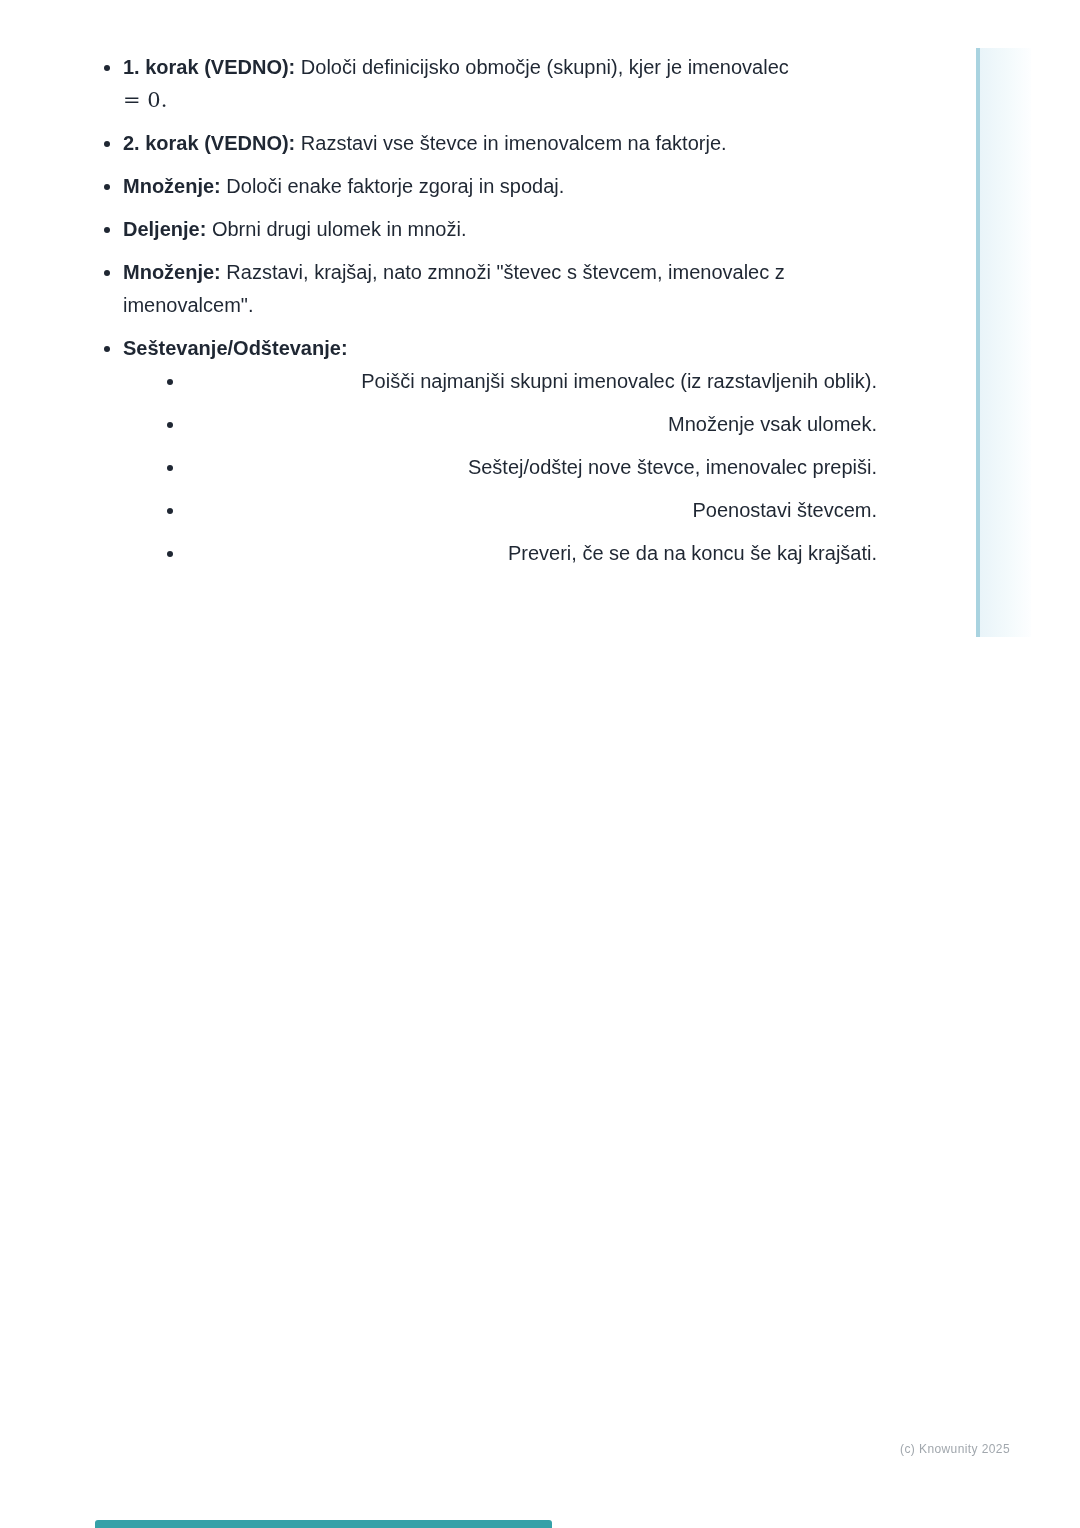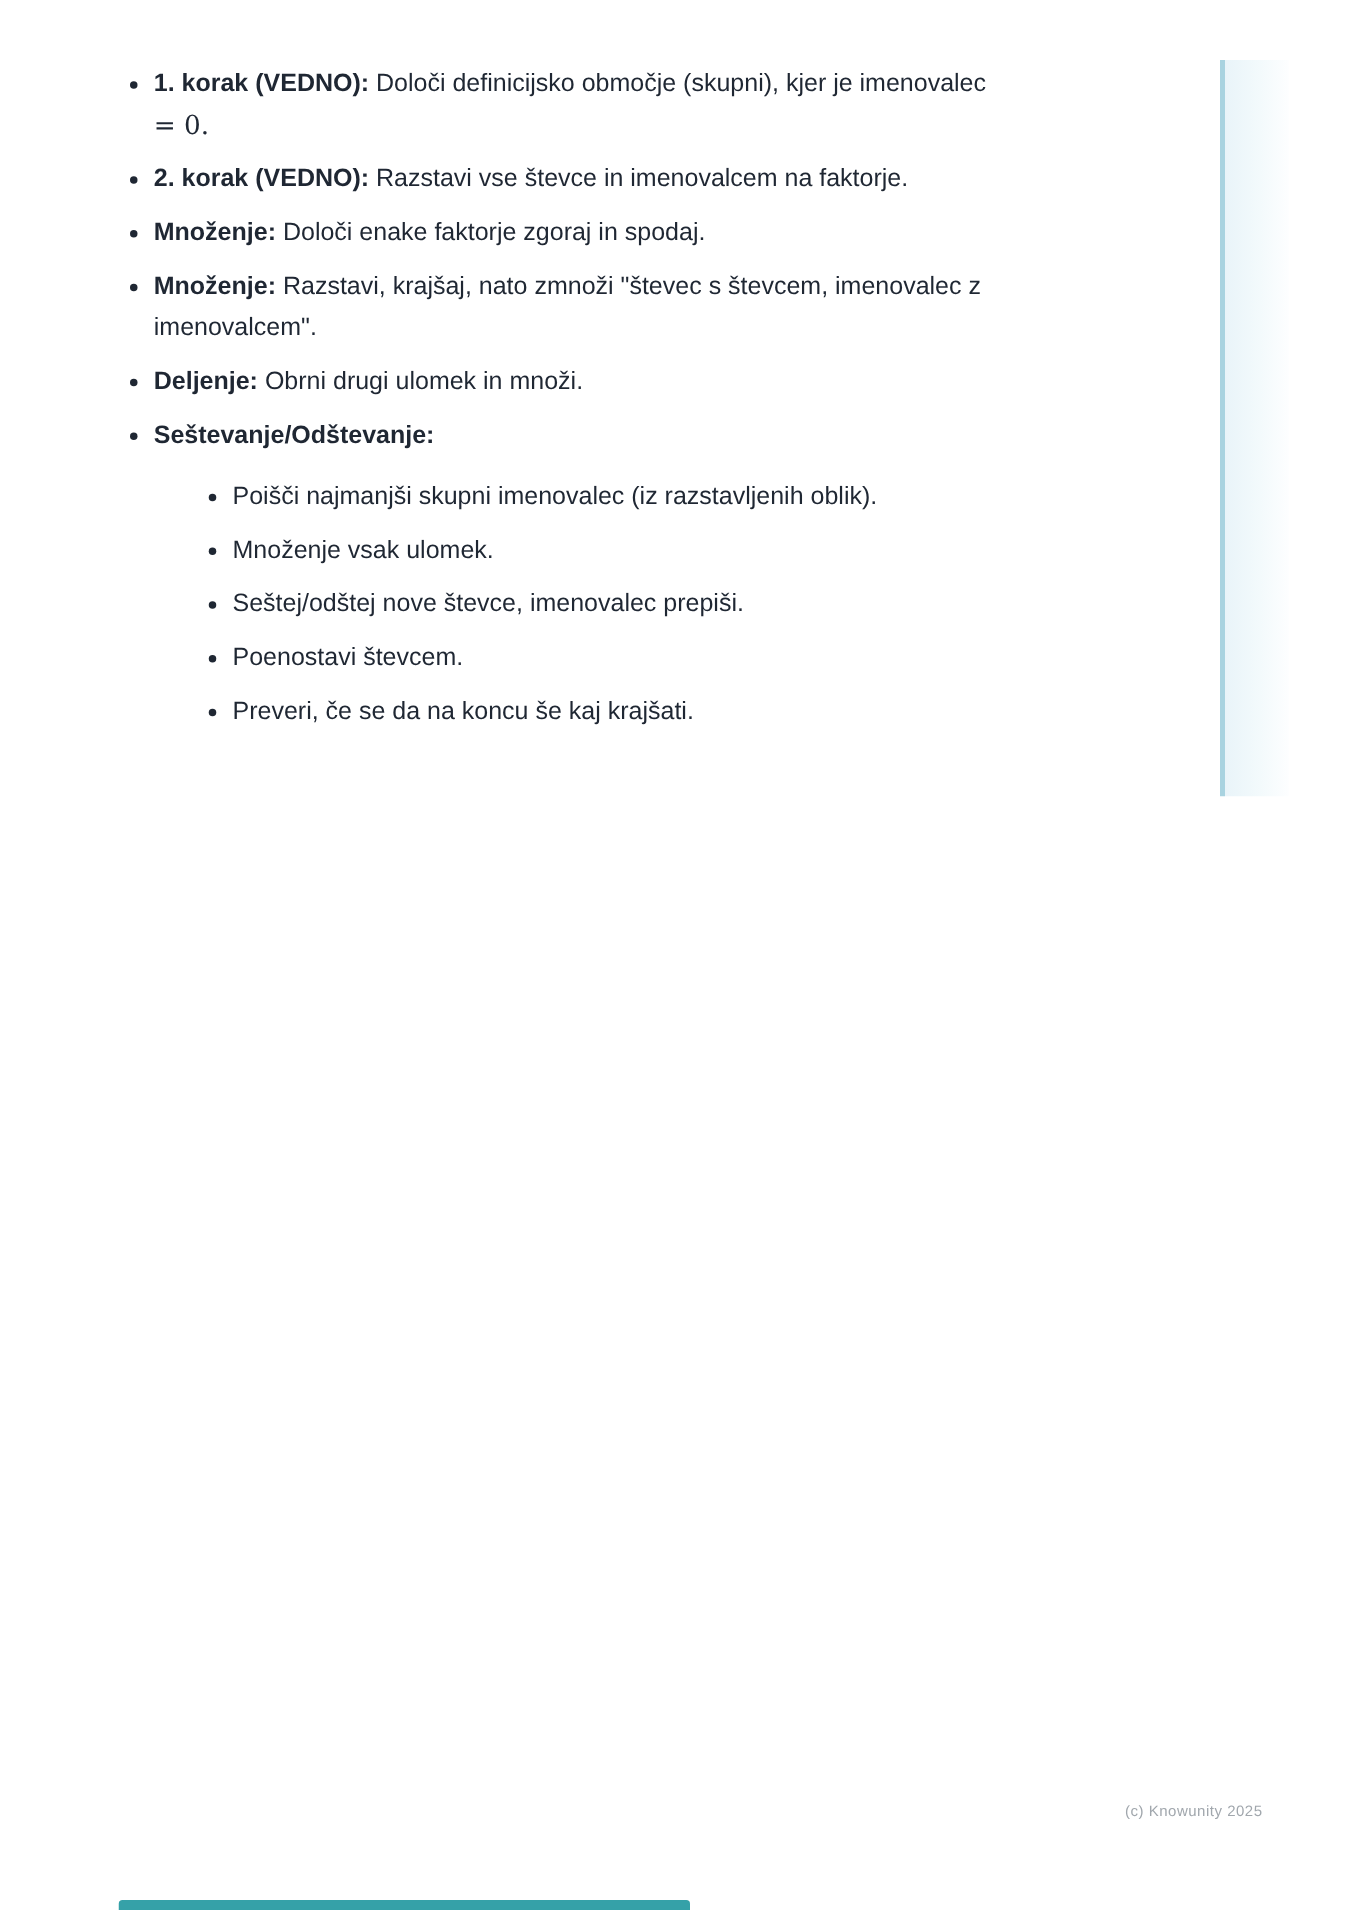--- a/index.html
+++ b/index.html
@@ -48,22 +48,23 @@
   }
   .label { font-weight: 700; }
   .cont-line { display: block; }
   .math-line {
     display: block;
     font-family: "DejaVu Serif", serif;
     font-size: 21px;
   }
 
   .sub {
-    margin-top: 16px;
+    margin-top: 0;
     margin-left: 35px;
+    text-align: right;
   }
   .sub .item { margin-bottom: 10px; }
   .sub .item:last-child { margin-bottom: 0; }
 
   .side-bar {
     position: absolute;
     left: 976px;
     top: 48px;
     width: 55px;
     height: 589px;
@@ -109,29 +110,29 @@
   </div>
 
   <div class="item">
     <span class="dot"></span>
     <span class="label">Množenje:</span>
     <span>Določi enake faktorje zgoraj in spodaj.</span>
   </div>
 
   <div class="item">
     <span class="dot"></span>
-    <span class="label">Množenje:</span>
-    <span>Razstavi, krajšaj, nato zmnoži "števec s števcem, imenovalec z</span>
-    <span class="cont-line">imenovalcem".</span>
+    <span class="label">Deljenje:</span>
+    <span>Obrni drugi ulomek in množi.</span>
   </div>
 
   <div class="item">
     <span class="dot"></span>
-    <span class="label">Deljenje:</span>
-    <span>Obrni drugi ulomek in množi.</span>
+    <span class="label">Množenje:</span>
+    <span>Razstavi, krajšaj, nato zmnoži "števec s števcem, imenovalec z</span>
+    <span class="cont-line">imenovalcem".</span>
   </div>
 
   <div class="item">
     <span class="dot"></span>
     <span class="label">Seštevanje/Odštevanje:</span>
 
     <div class="sub">
       <div class="item">
         <span class="dot"></span>
         <span>Poišči najmanjši skupni imenovalec (iz razstavljenih oblik).</span>

